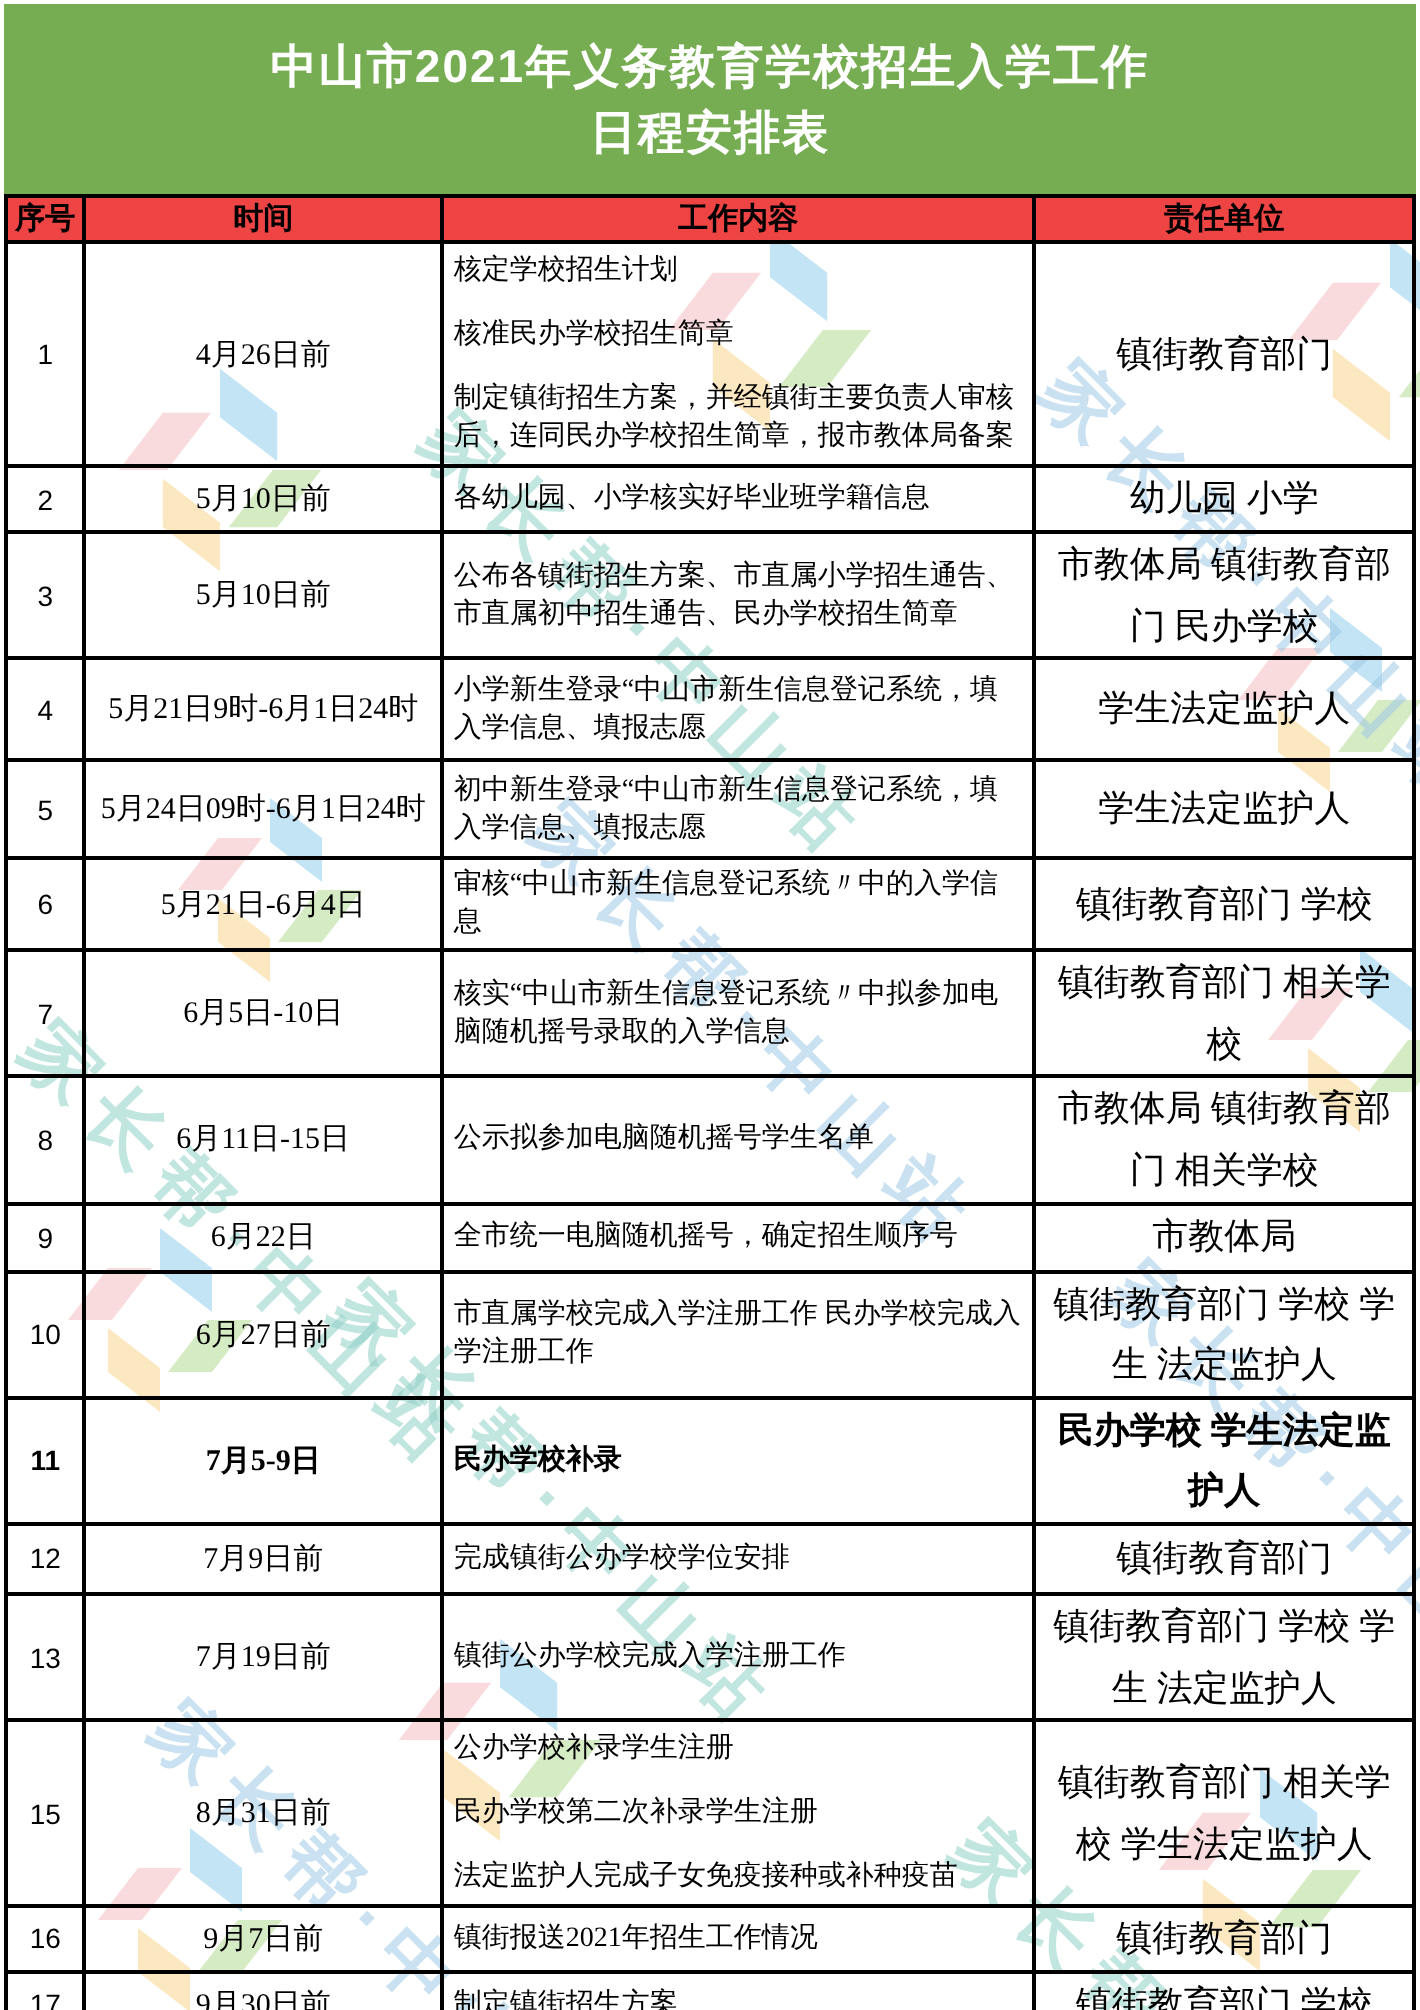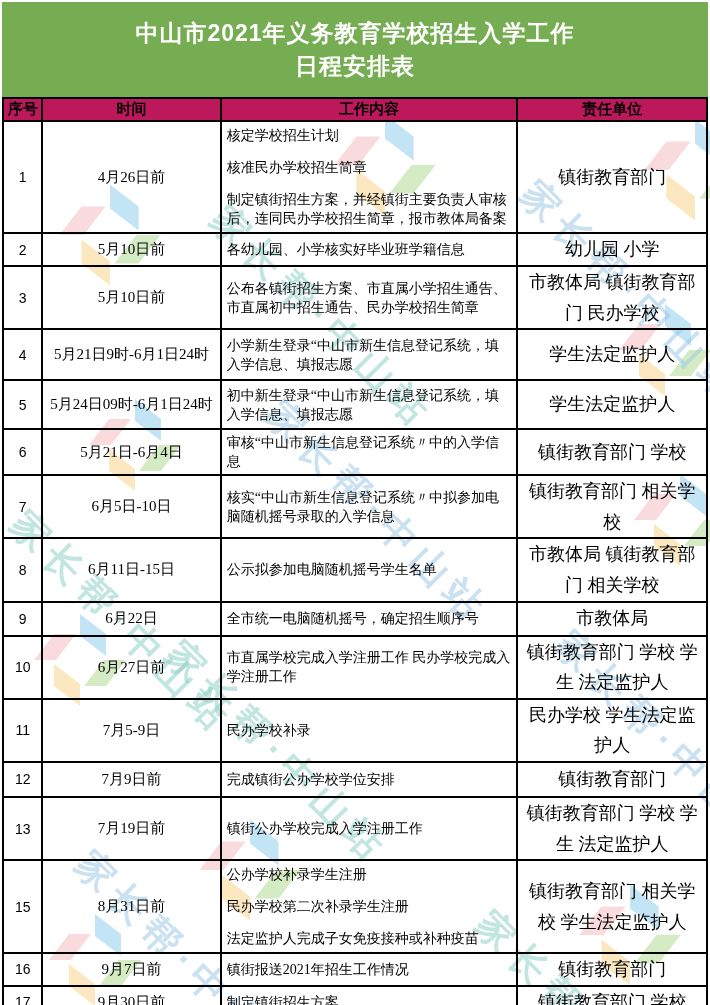--- a/index.html
+++ b/index.html
@@ -53,21 +53,21 @@
     border-collapse:collapse;
     table-layout:fixed;
     background:transparent;
   }
   table.schedule th, table.schedule td {
     border:2px solid #000;
     vertical-align:middle;
     overflow:hidden;
   }
   table.schedule th {
-    background:#be185d;
+    background:#ef4444;
     height:21px;
     font-family:"Liberation Sans","DejaVu Sans",sans-serif;
     font-weight:bold;
     font-size:15px;
     text-align:center;
     padding:0;
   }
   .col-no    { width:39px;  }
   .col-time  { width:177px; }
   .col-content { width:294px; }
@@ -268,21 +268,21 @@
           <td class="cell-unit">市教体局</td>
         </tr>
         <tr style="height: 46px;">
           <td class="cell-no">10</td>
           <td class="cell-time">6月27日前</td>
           <td class="cell-content">
             <div class="para">市直属学校完成入学注册工作 民办学校完成入学注册工作</div>
           </td>
           <td class="cell-unit">镇街教育部门 学校 学生 法定监护人</td>
         </tr>
-        <tr style="height: 35px;">
+        <tr style="height: 35px; font-weight: bold;">
           <td class="cell-no">11</td>
           <td class="cell-time">7月5-9日</td>
           <td class="cell-content">
             <div class="para">民办学校补录</div>
           </td>
           <td class="cell-unit">民办学校 学生法定监护人</td>
         </tr>
         <tr style="height: 35px;">
           <td class="cell-no">12</td>
           <td class="cell-time">7月9日前</td>

